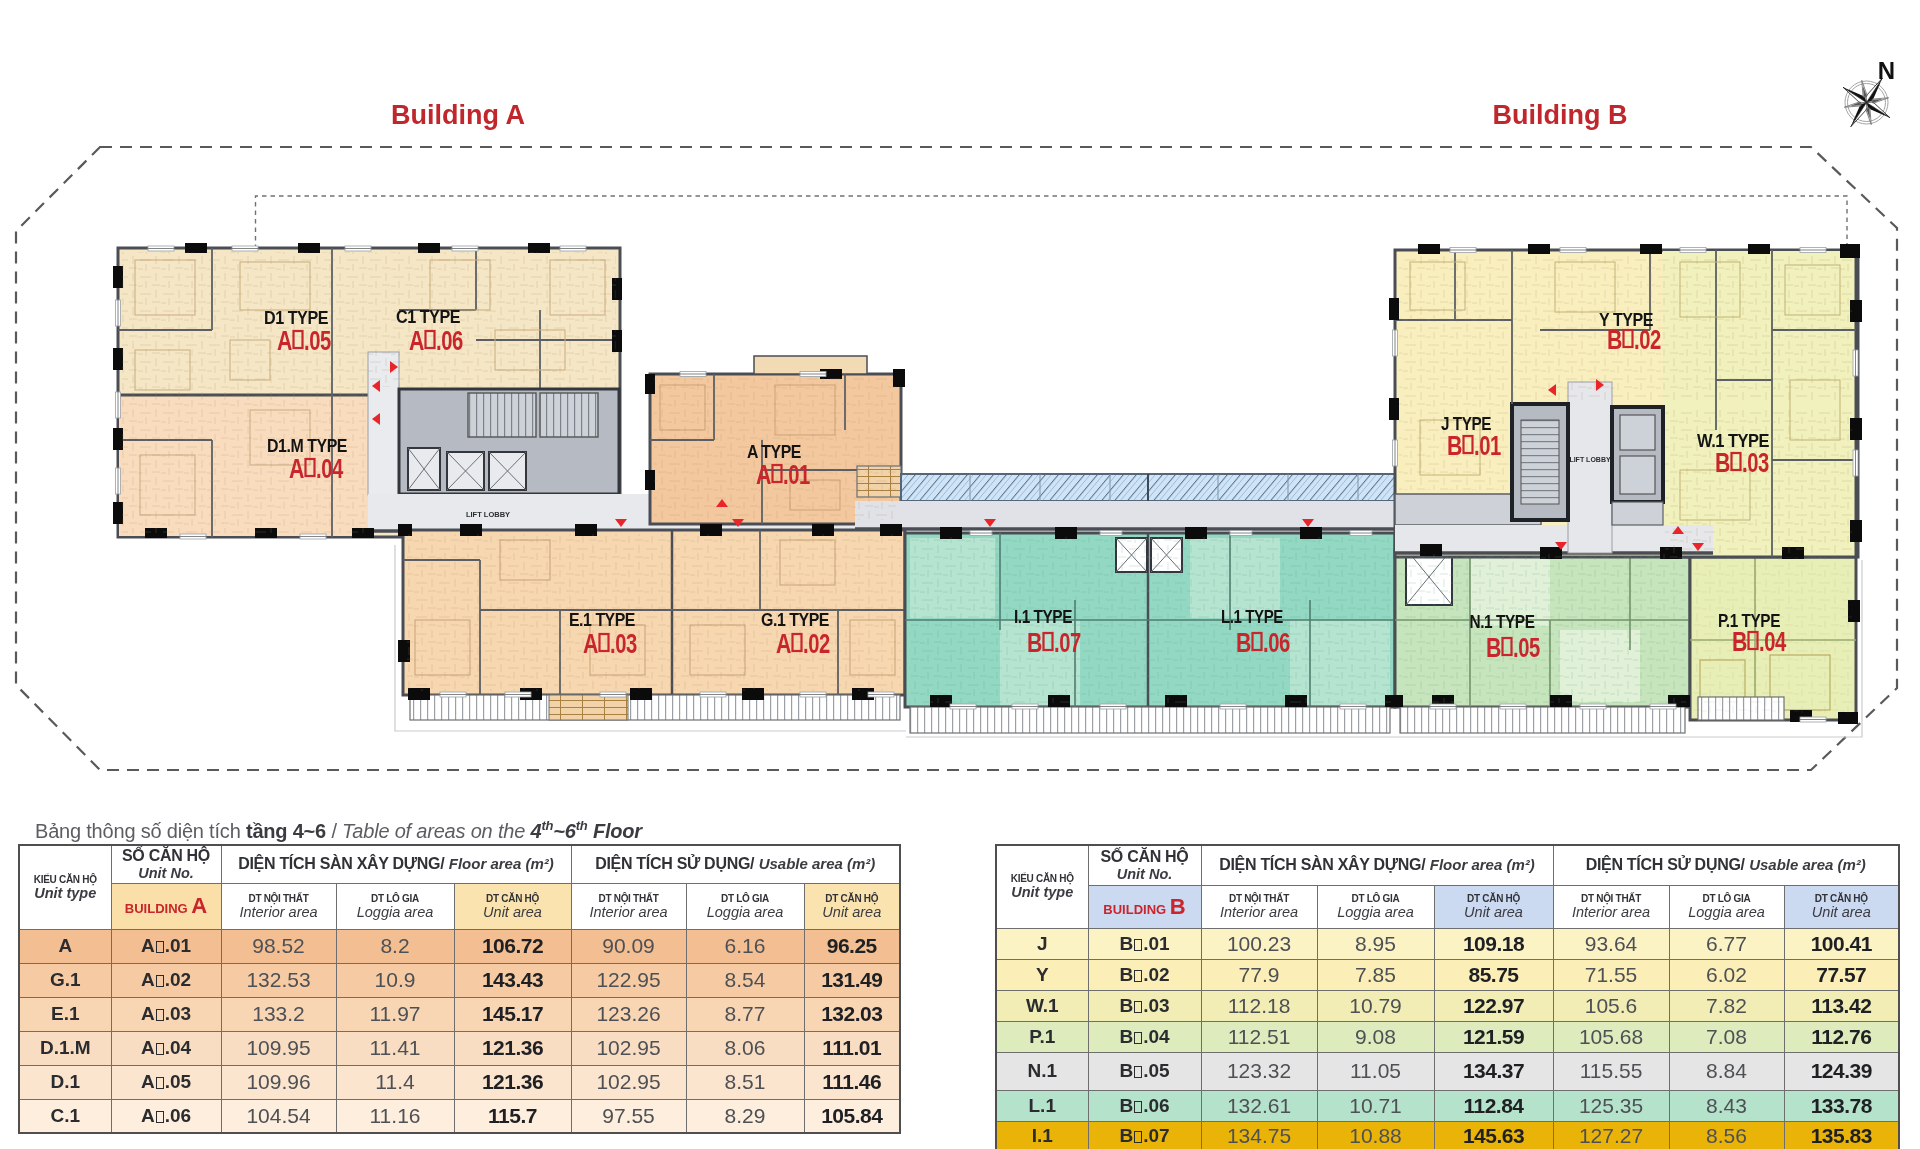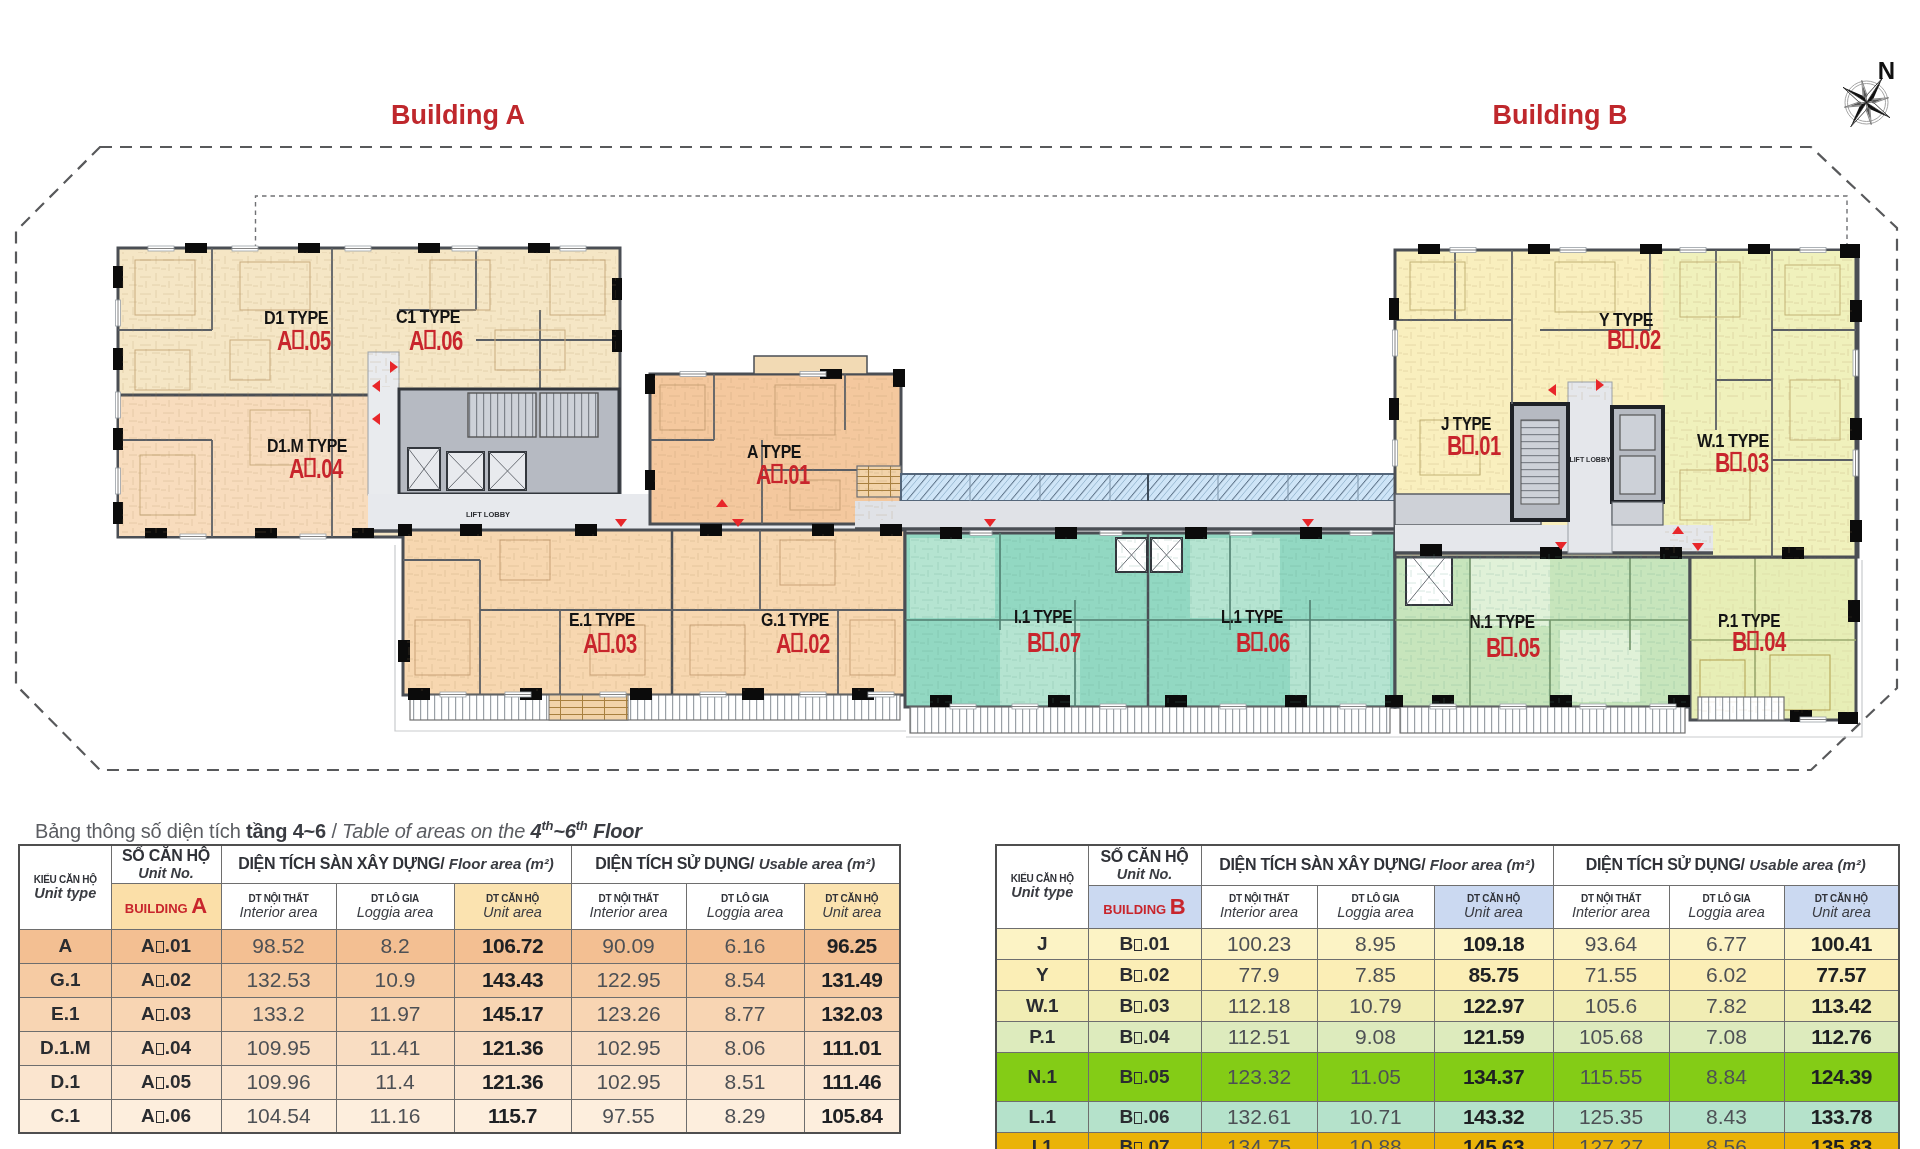--- a/index.html
+++ b/index.html
@@ -764,36 +764,36 @@
 <tr style="height:31px;background:#ddebbd;">
           <td class="rl">P.1</td>
           <td class="rl">B<span class="sq"></span>.04</td>
           <td class="num">112.51</td>
           <td class="num">9.08</td>
           <td class="numb">121.59</td>
           <td class="num">105.68</td>
           <td class="num">7.08</td>
           <td class="numb">112.76</td>
         </tr>
-<tr style="height:49px;background:#84cc16;">
+<tr style="height:38px;background:#e5e5e5;">
           <td class="rl">N.1</td>
           <td class="rl">B<span class="sq"></span>.05</td>
           <td class="num">123.32</td>
           <td class="num">11.05</td>
           <td class="numb">134.37</td>
           <td class="num">115.55</td>
           <td class="num">8.84</td>
           <td class="numb">124.39</td>
         </tr>
 <tr style="height:31px;background:#b5e2cb;">
           <td class="rl">L.1</td>
           <td class="rl">B<span class="sq"></span>.06</td>
           <td class="num">132.61</td>
           <td class="num">10.71</td>
-          <td class="numb">143.32</td>
+          <td class="numb">112.84</td>
           <td class="num">125.35</td>
           <td class="num">8.43</td>
           <td class="numb">133.78</td>
         </tr>
 <tr style="height:31px;background:#eab308;">
           <td class="rl">I.1</td>
           <td class="rl">B<span class="sq"></span>.07</td>
           <td class="num">134.75</td>
           <td class="num">10.88</td>
           <td class="numb">145.63</td>

